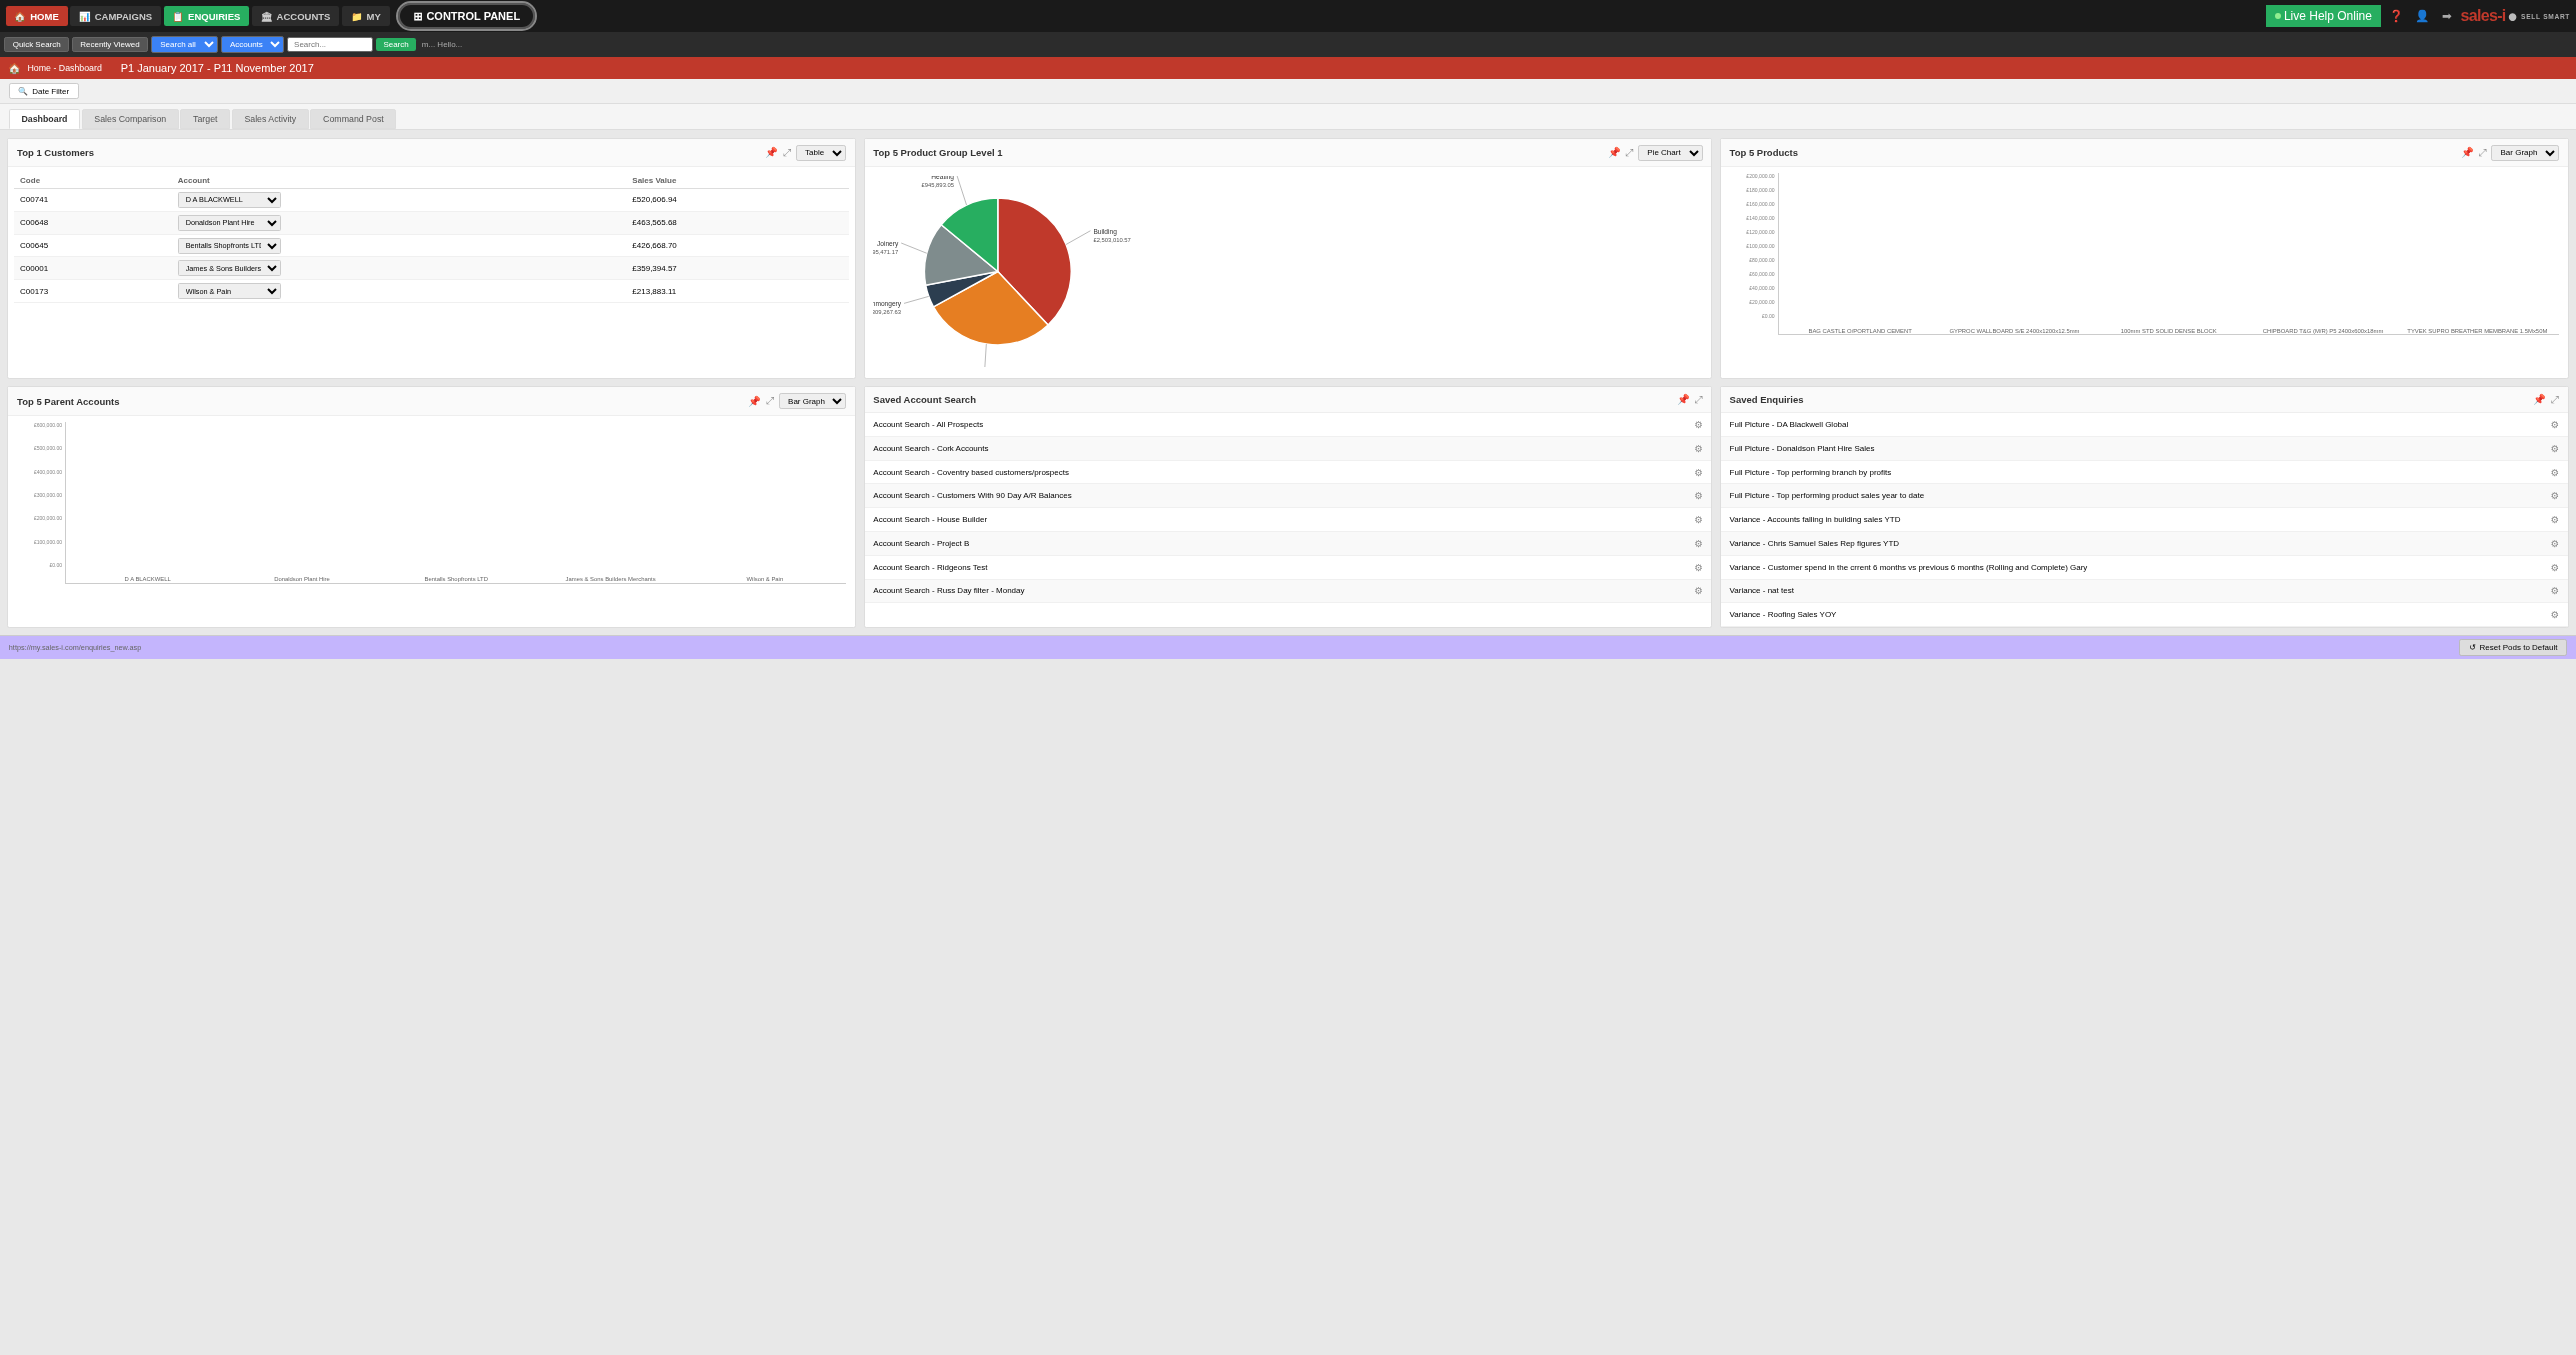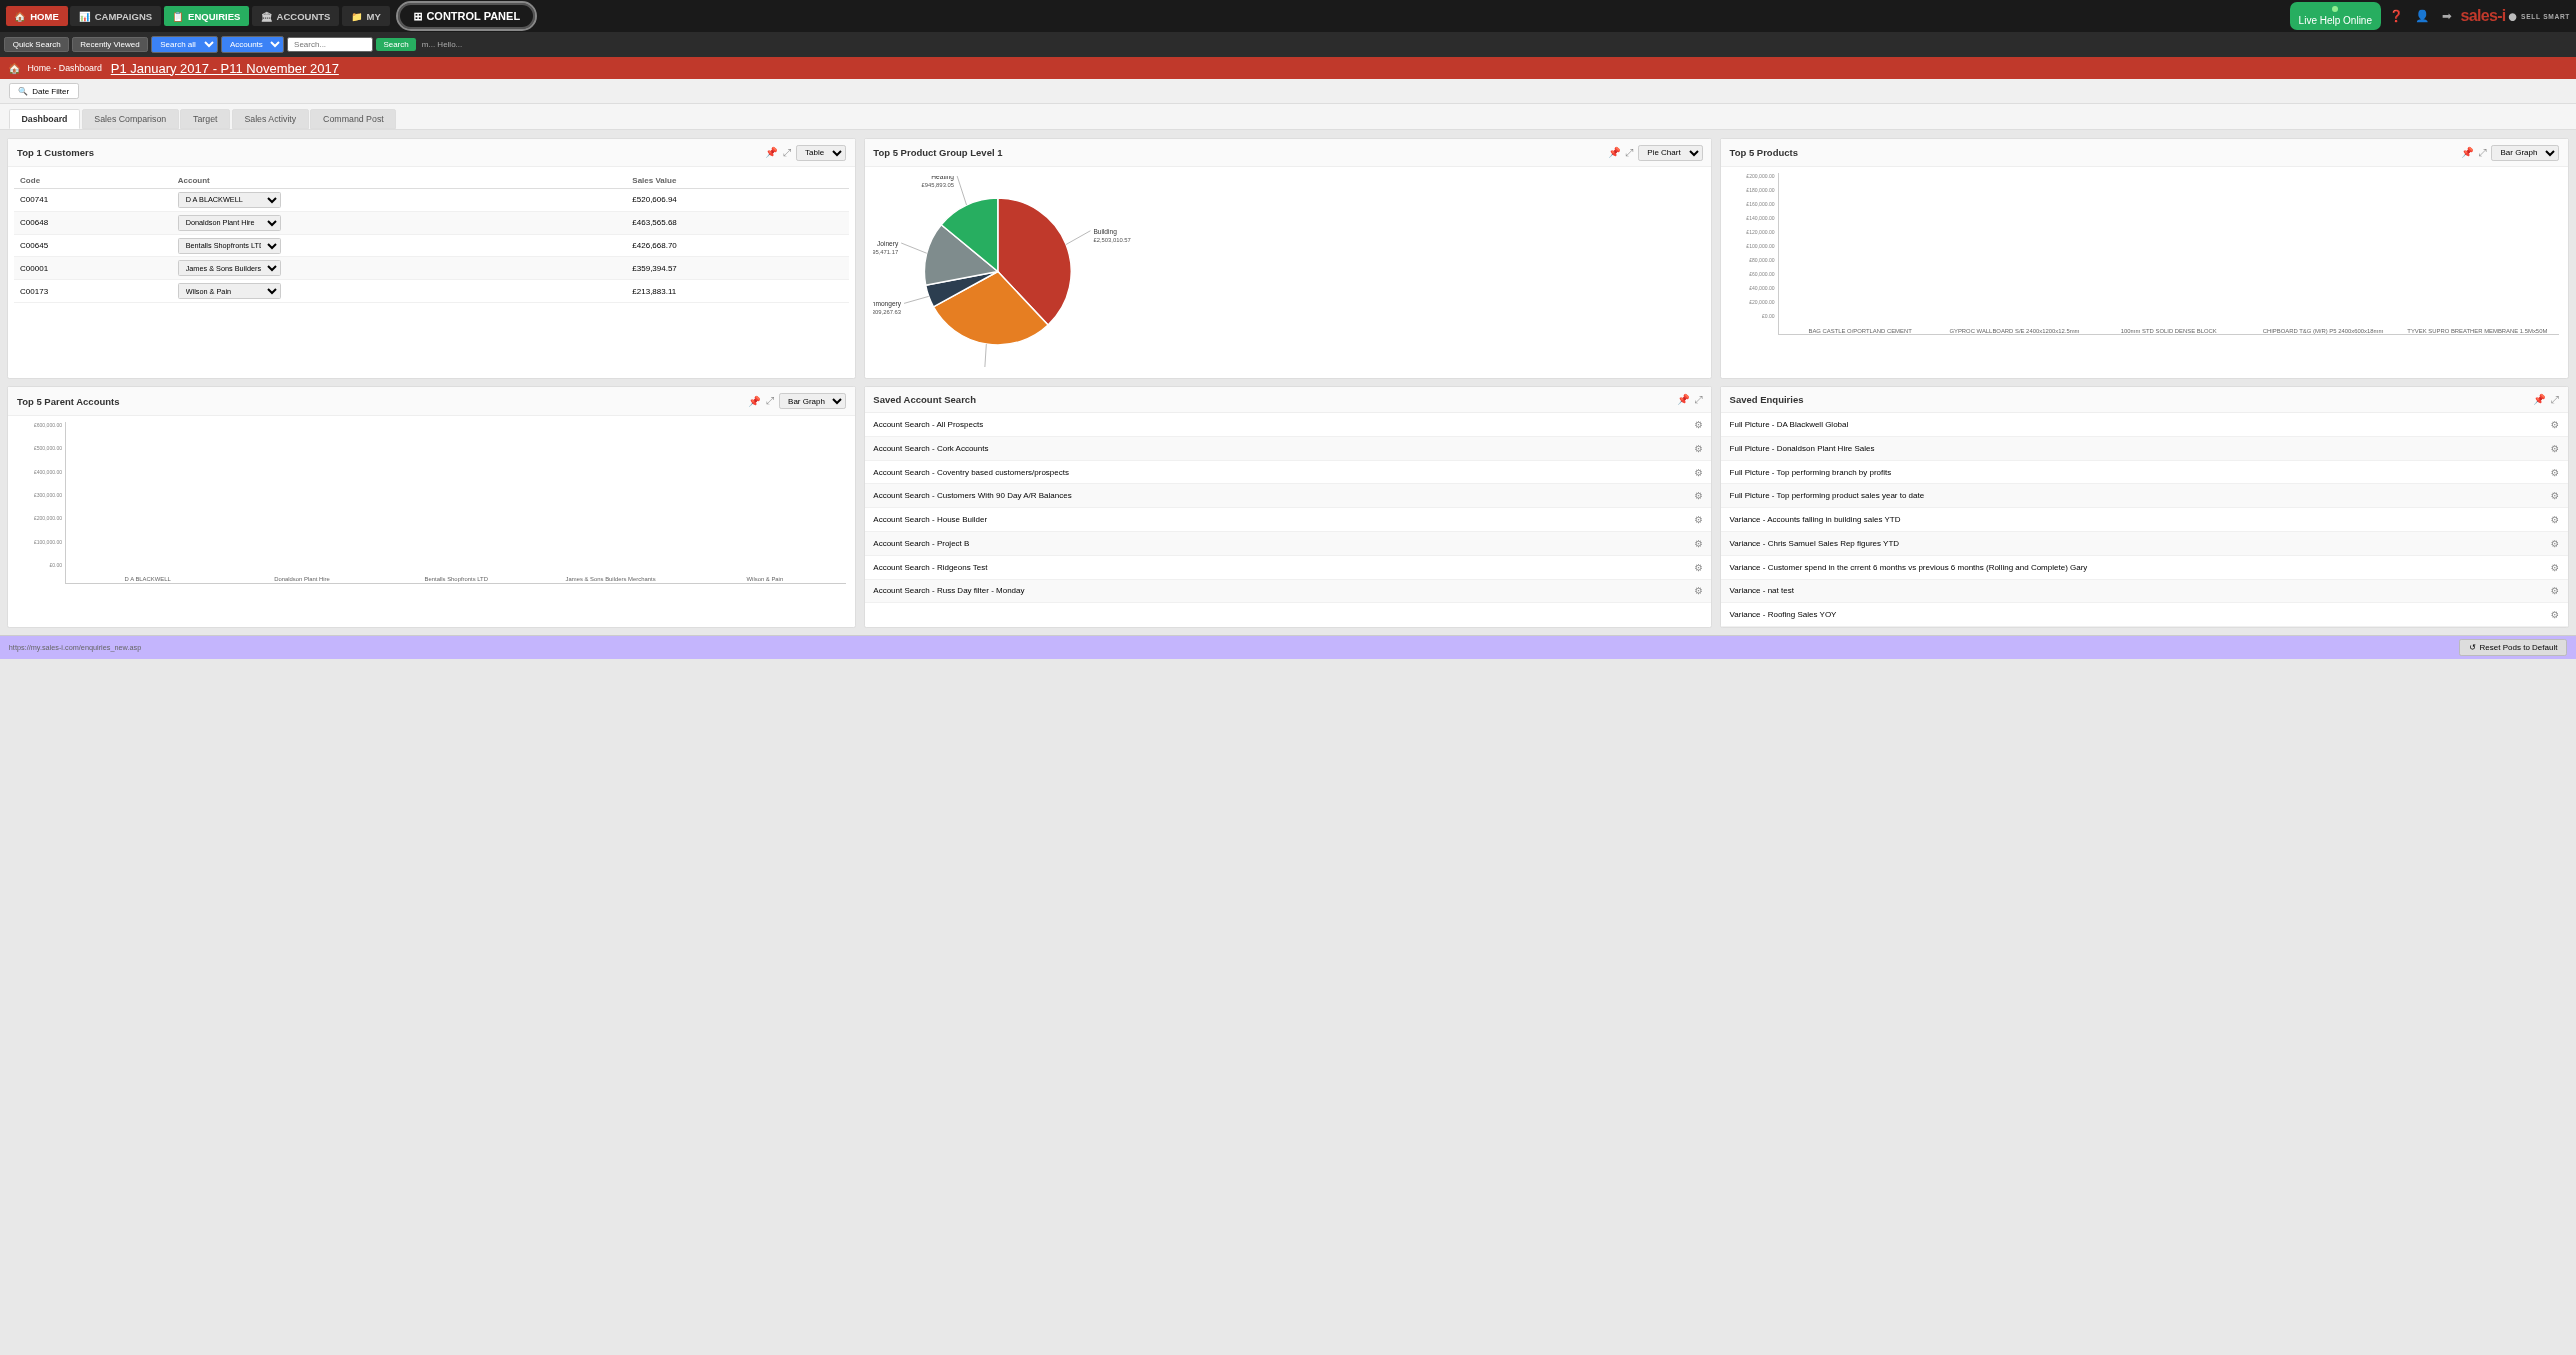--- a/index.html
+++ b/index.html
@@ -28,23 +28,23 @@
     .nav-btn-control {
       background: #1a1a1a; color: white;
       border: 2.2px solid #555; border-radius: 18.4px;
       padding: 4.4px 13.2px; font-size: 11px;
       outline: 2.2px solid #888;
     }
     .nav-spacer { flex: 1; }
     .nav-right { display: flex; align-items: center; gap: 5.9px; }
     .live-help-btn {
       background: #27ae60; color: white;
-      border: none; border-radius: 7px;
-      padding: 3.7px 8.8px; font-size: 10px; cursor: pointer;
-      display: flex; align-items: center; gap: 2.9px; flex-direction: column;
+      border: none; border-radius: 0;
+      padding: 3.7px 8.8px; font-size: 12px; cursor: pointer;
+      display: flex; align-items: center; gap: 2.9px;
     }
     .nav-icon-btn {
       background: none; border: none; color: #aaa;
       font-size: 11.7px; cursor: pointer; padding: 2.9px;
     }
 
     
     .toolbar {
       background: #2c2c2c;
       display: flex;
@@ -256,21 +256,21 @@
     <option>Accounts</option>
   </select>
   <input class="tb-search" placeholder="Search..." style="">
   <button class="tb-search-btn">Search</button>
   <span class="tb-text">m... Hello...</span>
 </div>
 
 <div class="breadcrumb-bar">
   <span class="bc-icon">🏠</span>
   <span>Home - Dashboard</span>
-  <span style="margin-left:3px; font-size:13px;text-decoration:underline;">P1 January 2017 - P11 November 2017</span>
+  <span style="margin-left:13px; font-size:11px;">P1 January 2017 - P11 November 2017</span>
 </div>
 
 <div class="date-filter-bar">
   <button class="date-filter-btn">
     <span>🔍</span>
     <span>Date Filter</span>
   </button>
 </div>
 
 <div class="tabs-bar" id="tabs-bar">

